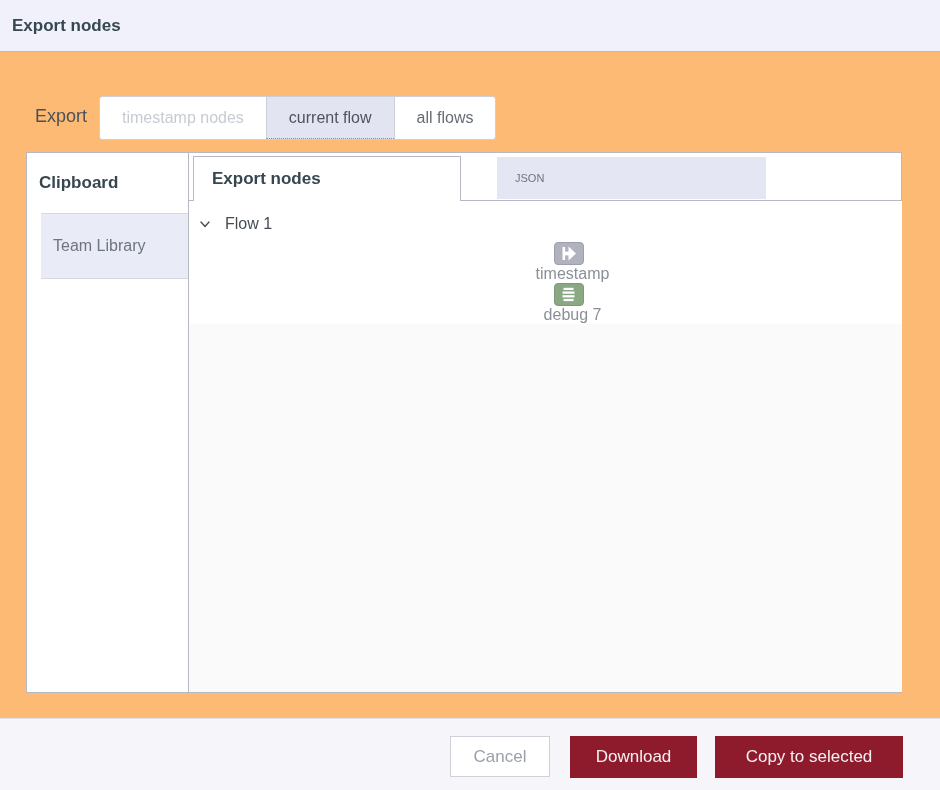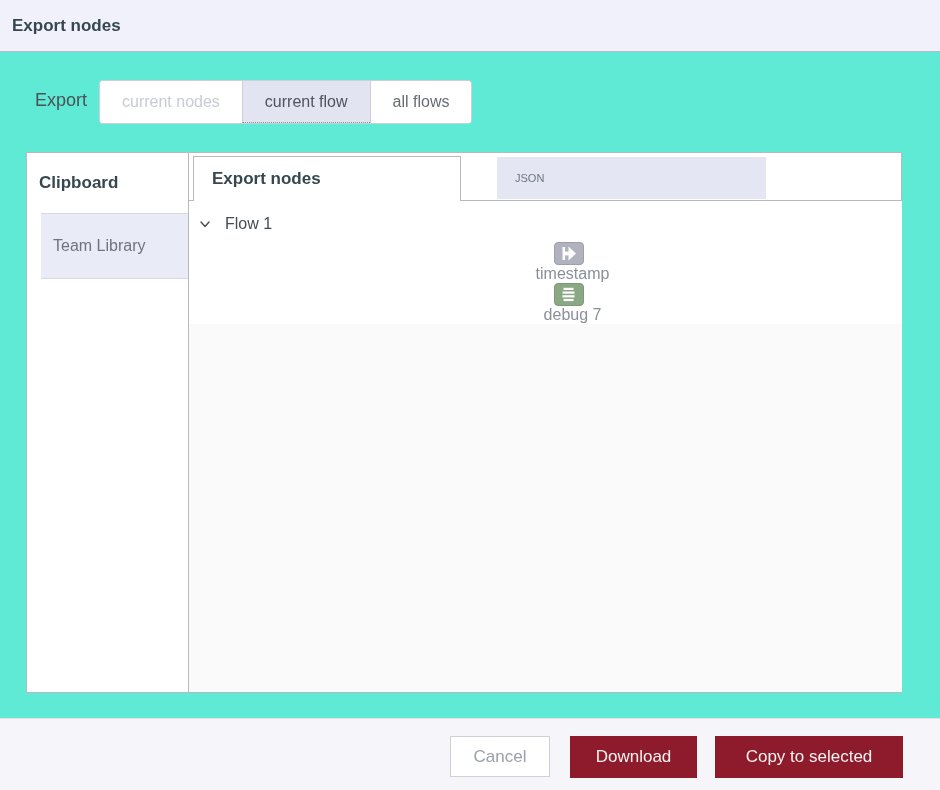--- a/index.html
+++ b/index.html
@@ -1,36 +1,36 @@
 <!DOCTYPE html>
 <html><head>
 <meta charset="utf-8">
 <style>
   * { margin: 0; padding: 0; box-sizing: border-box; }
   html, body { background: #ffffff; }
   .stage {
     position: relative;
     width: 940px; height: 790px;
     font-family: "Liberation Sans", sans-serif;
-    background: #5eead4;
+    background: #fdba74;
     overflow: hidden;
   }
 
   
   .dlg-header {
     position: absolute; left: 0; top: 0; width: 940px; height: 52px;
     background: #f0f1fa;
     border-bottom: 1px solid #b9bbc7;
     display: flex; align-items: center;
     padding-left: 12px;
   }
   .dlg-title { font-size: 17px; font-weight: bold; color: #36474f; }
 
   
-  .export-row { position: absolute; left: 0; top: 80px; width: 940px; height: 44px; }
+  .export-row { position: absolute; left: 0; top: 96px; width: 940px; height: 44px; }
   .export-label {
     position: absolute; left: 35px; top: 10px;
     font-size: 18px; color: #4b5157;
   }
   .btn-group {
     position: absolute; left: 99px; top: 0; height: 44px;
     display: flex;
     border: 1px solid #ccced8; border-radius: 4px;
     background: #ffffff;
   }
@@ -140,21 +140,21 @@
 
 <div class="stage">
 
   <div class="dlg-header">
     <span class="dlg-title">Export nodes</span>
   </div>
 
   <div class="export-row">
     <span class="export-label">Export</span>
     <div class="btn-group">
-      <div class="seg disabled">current nodes</div>
+      <div class="seg disabled">timestamp nodes</div>
       <div class="seg selected">current flow</div>
       <div class="seg">all flows</div>
     </div>
   </div>
 
   <div class="main-box">
 
     <div class="side">
       <div class="side-header">Clipboard</div>
       <div class="side-item last">Team Library</div>

